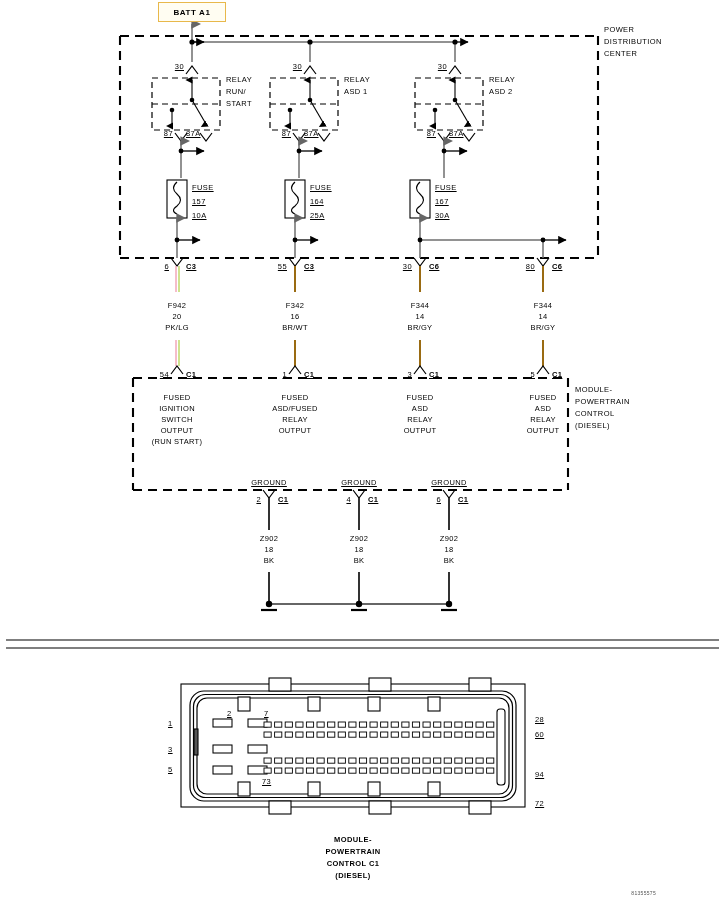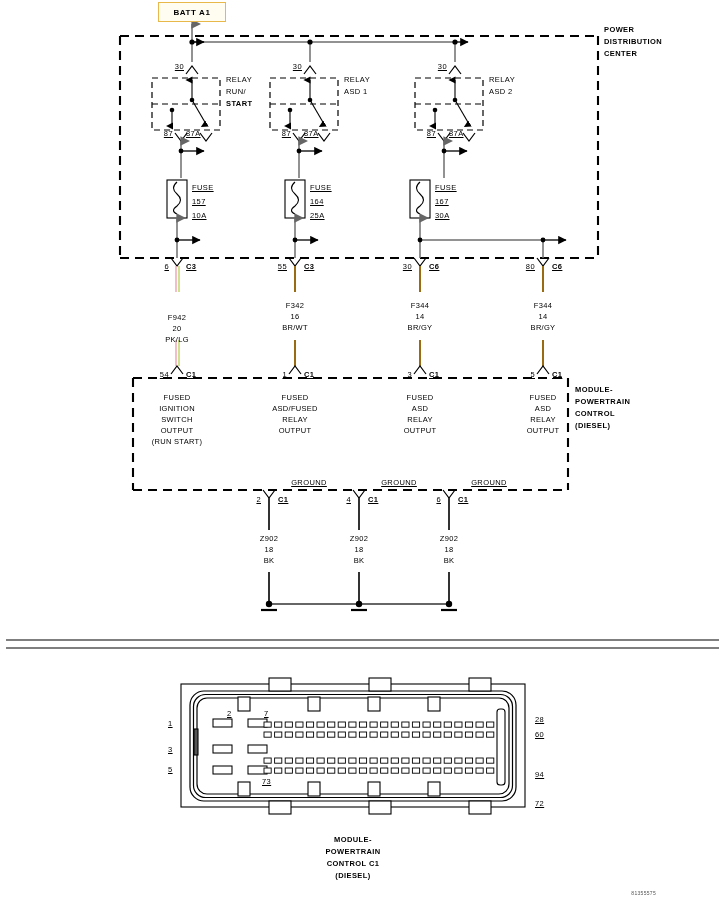--- a/index.html
+++ b/index.html
@@ -21,39 +21,39 @@
     position: absolute;
     font-family: "Liberation Sans", sans-serif;
     font-size: 7.5px;
     letter-spacing: 0.4px;
     color: #000;
     white-space: nowrap;
     line-height: 10px;
     text-decoration: underline;
   }
   .lbl.bold { font-weight: bold; }
-  .lbl.c    { transform: translateX(-50%); text-align:center;margin-left:40px; }
+  .lbl.c    { transform: translateX(-50%); text-align:center; }
   .lbl.r    { transform: translateX(-100%); text-align:right; }
 
   .batt-box {
     position: absolute;
     border: 1px solid #E8B84B;
     background: #FFFDF2;
     font-size: 8px;
     font-weight: bold;
     letter-spacing: 0.6px;
     display: flex; align-items: center; justify-content: center;
     color: #000;
   }
 
   .stack { position:absolute; transform: translateX(-50%); text-align:center; }
   .stack div { font-size:7.5px; line-height:11px; letter-spacing:0.3px; white-space:nowrap; }
 
   .blockname { position:absolute; }
-  .blockname div { font-size:7.5px; font-weight:bold; line-height:12px; letter-spacing:0.4px; white-space:nowrap; }
+  .blockname div { font-size:7.5px; font-weight:normal; line-height:12px; letter-spacing:0.4px; white-space:nowrap; }
 
   .footer-id {
     position:absolute; right:6px; bottom:4px;
     font-size:5px; color:#555; letter-spacing:0.3px;
   }
   .conn-caption { position:absolute; transform:translateX(-50%); text-align:center; }
   .conn-caption div { font-size:7.5px; font-weight:bold; line-height:12px; letter-spacing:0.4px; }
 </style>
 </head>
 <body>
@@ -442,21 +442,21 @@
   <div class="blockname" style="left:604px; top:24px;">
     <div>POWER</div>
     <div>DISTRIBUTION</div>
     <div>CENTER</div>
   </div>
 
   <div class="lbl r" style="left:184px; top:62px;">30</div>
   <div class="blockname" style="left:226px; top:74px;">
     <div style="font-weight:normal">RELAY</div>
     <div style="font-weight:normal">RUN/</div>
-    <div style="font-weight:bold">START</div>
+    <div style="font-weight:normal">START</div>
   </div>
   <div class="lbl r" style="left:173px; top:129px;">87</div>
   <div class="lbl" style="left:186px; top:129px;">87A</div>
 
   <div class="lbl r" style="left:302px; top:62px;">30</div>
   <div class="blockname" style="left:344px; top:74px;">
     <div style="font-weight:normal">RELAY</div>
     <div style="font-weight:normal">ASD 1</div>
   </div>
   <div class="lbl r" style="left:291px; top:129px;">87</div>
@@ -484,21 +484,21 @@
 
   <div class="lbl r" style="left:169px; top:262px;">6</div>
   <div class="lbl bold" style="left:186px; top:262px;">C3</div>
   <div class="lbl r" style="left:287px; top:262px;">55</div>
   <div class="lbl bold" style="left:304px; top:262px;">C3</div>
   <div class="lbl r" style="left:412px; top:262px;">30</div>
   <div class="lbl bold" style="left:429px; top:262px;">C6</div>
   <div class="lbl r" style="left:535px; top:262px;">80</div>
   <div class="lbl bold" style="left:552px; top:262px;">C6</div>
 
-  <div class="stack" style="left:177px; top:300px;margin-top:12px;">
+  <div class="stack" style="left:177px; top:300px;">
     <div>F942</div>
     <div>20</div>
     <div>PK/LG</div>
   </div>
   <div class="stack" style="left:295px; top:300px;">
     <div>F342</div>
     <div>16</div>
     <div>BR/WT</div>
   </div>
   <div class="stack" style="left:420px; top:300px;">

